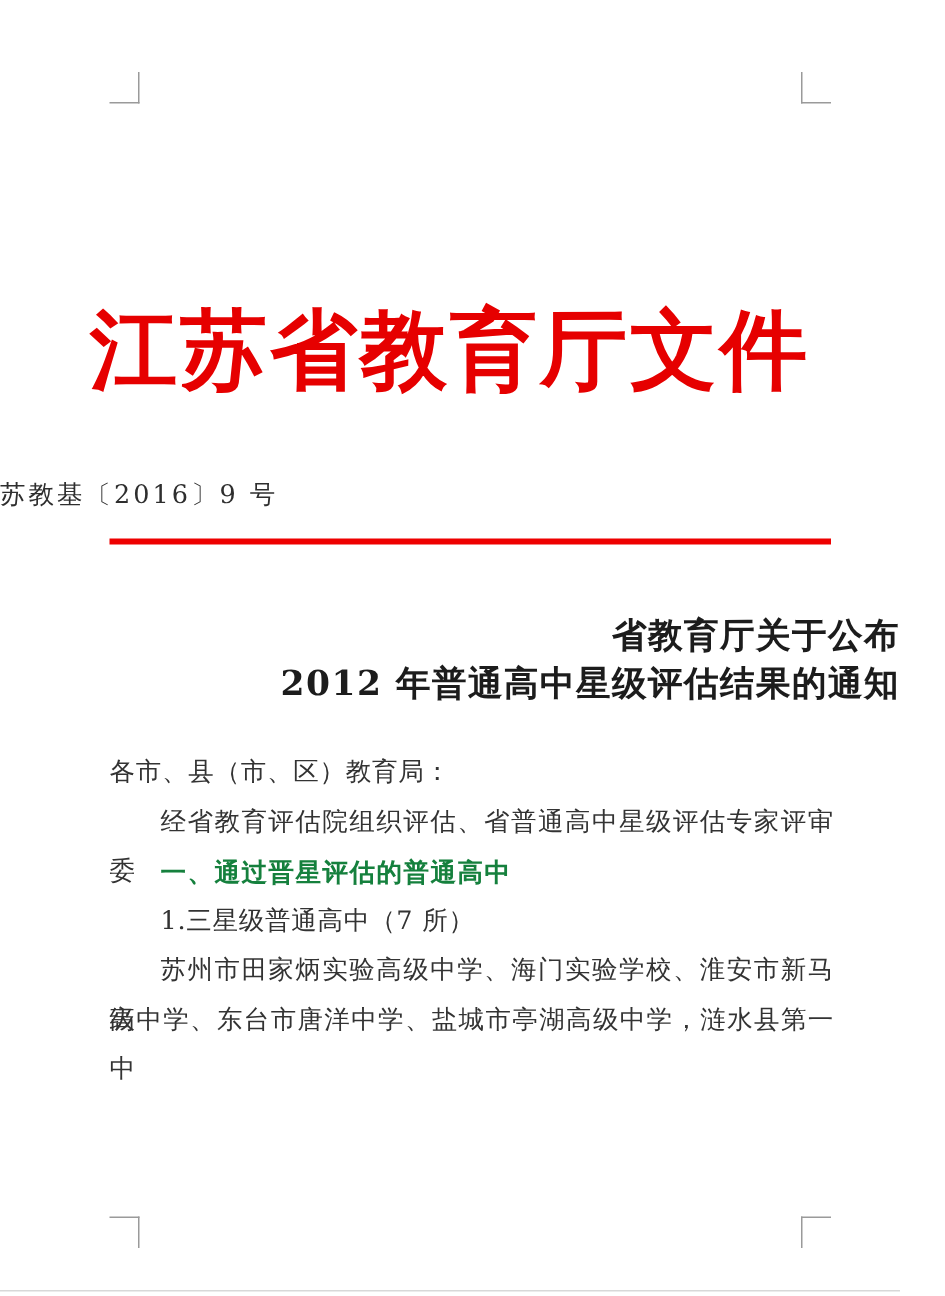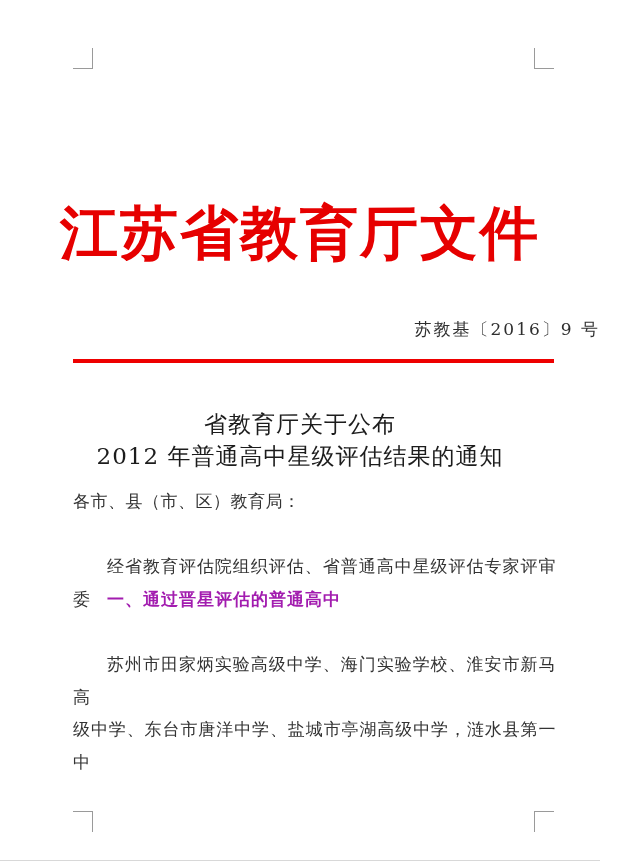--- a/index.html
+++ b/index.html
@@ -39,73 +39,72 @@
     color: var(--red);
     letter-spacing: 2px;
     white-space: nowrap;
   }
 
   .doc-number {
     position: absolute;
     left: 0;
     top: 318px;
     width: 100%;
-    text-align: right;
+    text-align: left;
     font-size: 17px;
     letter-spacing: 2px;
     color: #2e2e2e;
   }
 
   .red-rule {
     position: absolute;
     left: 73px;
     top: 359px;
     width: 481px;
     height: 4px;
     background: var(--rule-red);
   }
 
   .doc-title {
     position: absolute;
     left: 0;
     top: 408px;
     width: 100%;
-    text-align: center;
-    font-weight: normal;
+    text-align: right;
+    font-weight: bold;
     color: #1c1c1c;
     font-size: 23px;
     line-height: 32px;
     letter-spacing: 1px;
   }
 
   .body-block {
     position: absolute;
     left: 73px;
-    top: 485px;
+    top: 499px;
     width: 483px;
     font-size: 17px;
     line-height: 33px;
     color: #333333;
     letter-spacing: 0.5px;
   }
   .body-line {
     height: 33px;
     white-space: nowrap;
   }
   .body-line.indent { text-indent: 2em; }
   .body-line.full {
     white-space: normal;
     text-align: justify;
     text-align-last: justify;
-    margin-top: 32px;
   }
   .body-line.bold-heading {
     font-family: Liberation Sans, sans-serif;
     font-weight: bold;
-    color: #a21caf;
+    color: #15803d;
     letter-spacing: 1px;
   }
 
   .page-bottom-edge {
     position: absolute;
     left: 0;
     top: 860px;
     width: 100%;
     height: 1px;
     background: #d8d8d8;
@@ -129,19 +128,20 @@
 
   <div class="doc-title">
     <div>省教育厅关于公布</div>
     <div>2012 年普通高中星级评估结果的通知</div>
   </div>
 
   <div class="body-block">
     <div class="body-line">各市、县（市、区）教育局：</div>
     <div class="body-line indent full">经省教育评估院组织评估、省普通高中星级评估专家评审委</div>
     <div class="body-line indent bold-heading">一、通过晋星评估的普通高中</div>
+    <div class="body-line indent">1.三星级普通高中（7 所）</div>
     <div class="body-line indent full">苏州市田家炳实验高级中学、海门实验学校、淮安市新马高</div>
     <div class="body-line full">级中学、东台市唐洋中学、盐城市亭湖高级中学，涟水县第一中</div>
   </div>
 
   <div class="page-bottom-edge"></div>
 
 </div>
 
 </body></html>

